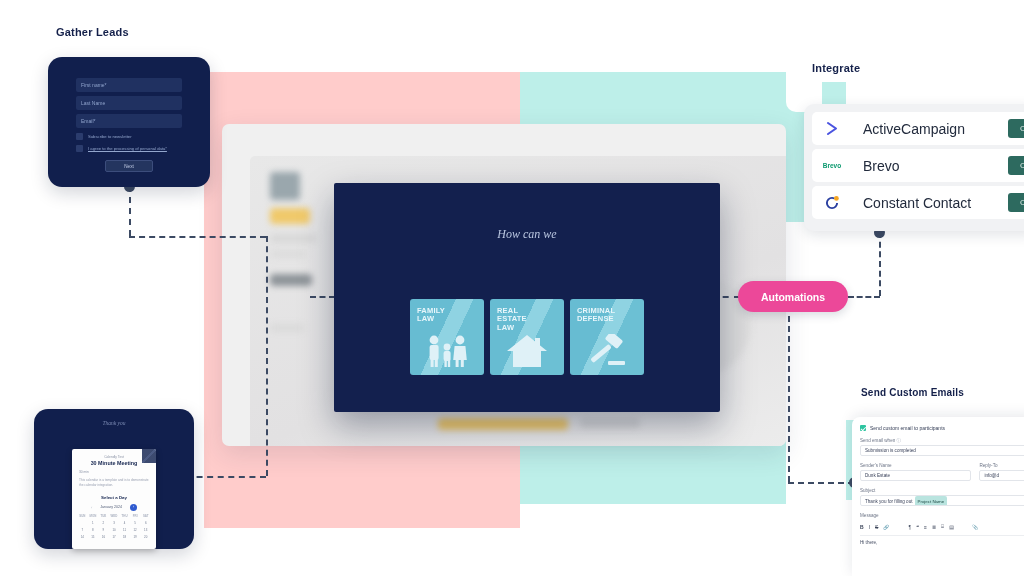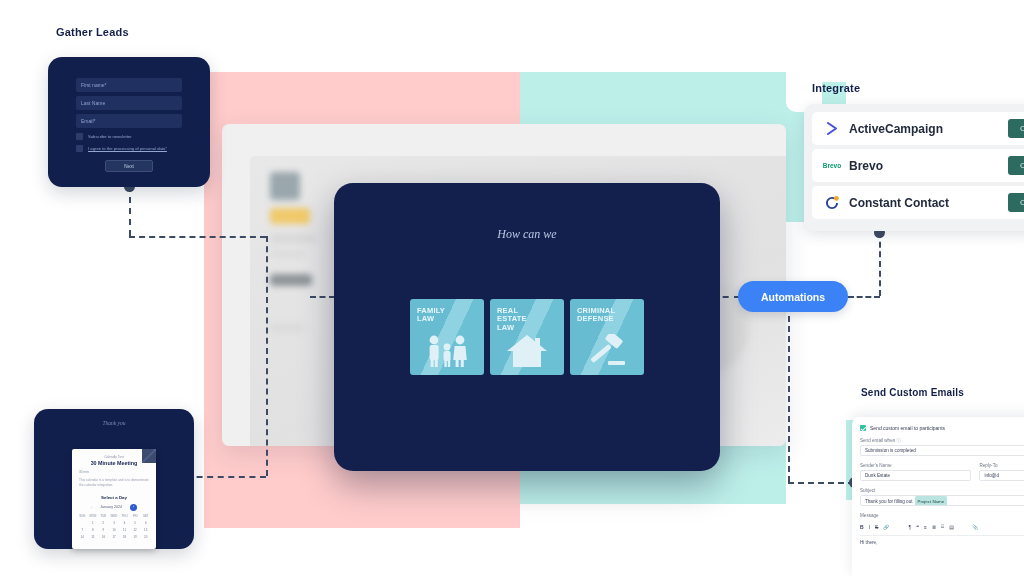--- a/index.html
+++ b/index.html
@@ -34,21 +34,21 @@
     background: #bdefe9;
   }
 
   
   .sec-title {
     position: absolute;
     font-size: 11px; font-weight: bold; color: #14204a;
     letter-spacing: .2px; z-index: 40;
   }
   .sec-gather { left: 56px; top: 26px; }
-  .sec-integrate { left: 812px; top: 82px; }
+  .sec-integrate { left: 812px; top: 62px; }
   .sec-automate { left: 42px; top: 376px;
     background: #fff; padding: 4px 8px 4px 0; }
   .sec-send { left: 861px; top: 387px; font-size: 10px; }
 
   .white-notch {
     position: absolute; background: #fff; z-index: 20;
   }
 
   
   .dline { position: absolute; z-index: 25; }
@@ -144,21 +144,21 @@
     background: #f1f2f4; border-radius: 10px 0 0 10px; z-index: 30;
     box-shadow: 0 4px 14px rgba(20,30,60,.12);
     padding: 8px 0 0 8px;
   }
   .int-row {
     position: relative; width: 222px; height: 33px; margin-bottom: 4px;
     background: #fff; border-radius: 5px; display: flex; align-items: center;
     padding-left: 12px;
   }
   .int-logo { width: 16px; height: 16px; display: flex; align-items: center; justify-content: center; }
-  .int-name { font-size: 12px; font-weight: bold; color: #222b3d; margin-left: 9px; }
+  .int-name { font-size: 14px; font-weight: normal; color: #222b3d; margin-left: 23px; }
   .int-btn {
     position: absolute; right: -26px; top: 7px;
     background: #2d6a5f; color: #dfeae7; font-size: 8px;
     padding: 5px 12px; border-radius: 3px; white-space: nowrap; overflow: hidden;
     width: 52px;
   }
 
   
   #email-panel {
     position: absolute; left: 852px; top: 417px; width: 184px; height: 159px;
@@ -221,22 +221,22 @@
     position: absolute; left: 28px; top: 32px; right: 0; bottom: 0;
     background: linear-gradient(160deg,#e8e8e8,#e2e1e2 60%,#ececec);
     border-radius: 5px 0 0 0;
   }
   .blur-bar {
     position: absolute; border-radius: 4px; filter: blur(3px);
   }
 
   
   #modal {
-    position: absolute; left: 334px; top: 183px; width: 386px; height: 288px;
-    background: #13204e; border-radius: 19px; z-index: 35;
+    position: absolute; left: 334px; top: 183px; width: 386px; height: 229px;
+    background: #13204e; border-radius: 2px; z-index: 35;
     box-shadow: 0 14px 34px rgba(10,20,50,.35);
   }
   .m-pre {
     position: absolute; top: 44px; left: 0; right: 0; text-align: center;
     color: #b9c6e0; font-size: 12px;
     font-family: "Liberation Serif", serif; font-style: italic;
   }
   .m-title {
     position: absolute; top: 62px; left: 0; right: 0; text-align: center;
     color: #d7e6f2; font-size: 31px; letter-spacing: .5px;
@@ -258,21 +258,21 @@
   .m-card svg { position: absolute; bottom: 7px; left: 50%; transform: translateX(-50%); }
 
   
   .pill {
     position: absolute; border-radius: 16px; z-index: 36;
     color: #fff; font-size: 10.5px; font-weight: bold;
     display: flex; align-items: center; justify-content: center;
     box-shadow: 0 3px 10px rgba(20,30,60,.16);
   }
   #pill-cond { left: 208px; top: 281px; width: 102px; height: 31px; background: #45c3ab; }
-  #pill-auto { left: 738px; top: 281px; width: 110px; height: 31px; background: #3b82f6; }
+  #pill-auto { left: 738px; top: 281px; width: 110px; height: 31px; background: #ec4899; }
 </style>
 </head>
 <body>
 
 <div class="stage">
 
   <div class="bg-pink"></div>
   <div class="bg-teal"></div>
   <div class="bg-teal-small"></div>
   <div class="bg-teal-br"></div>

